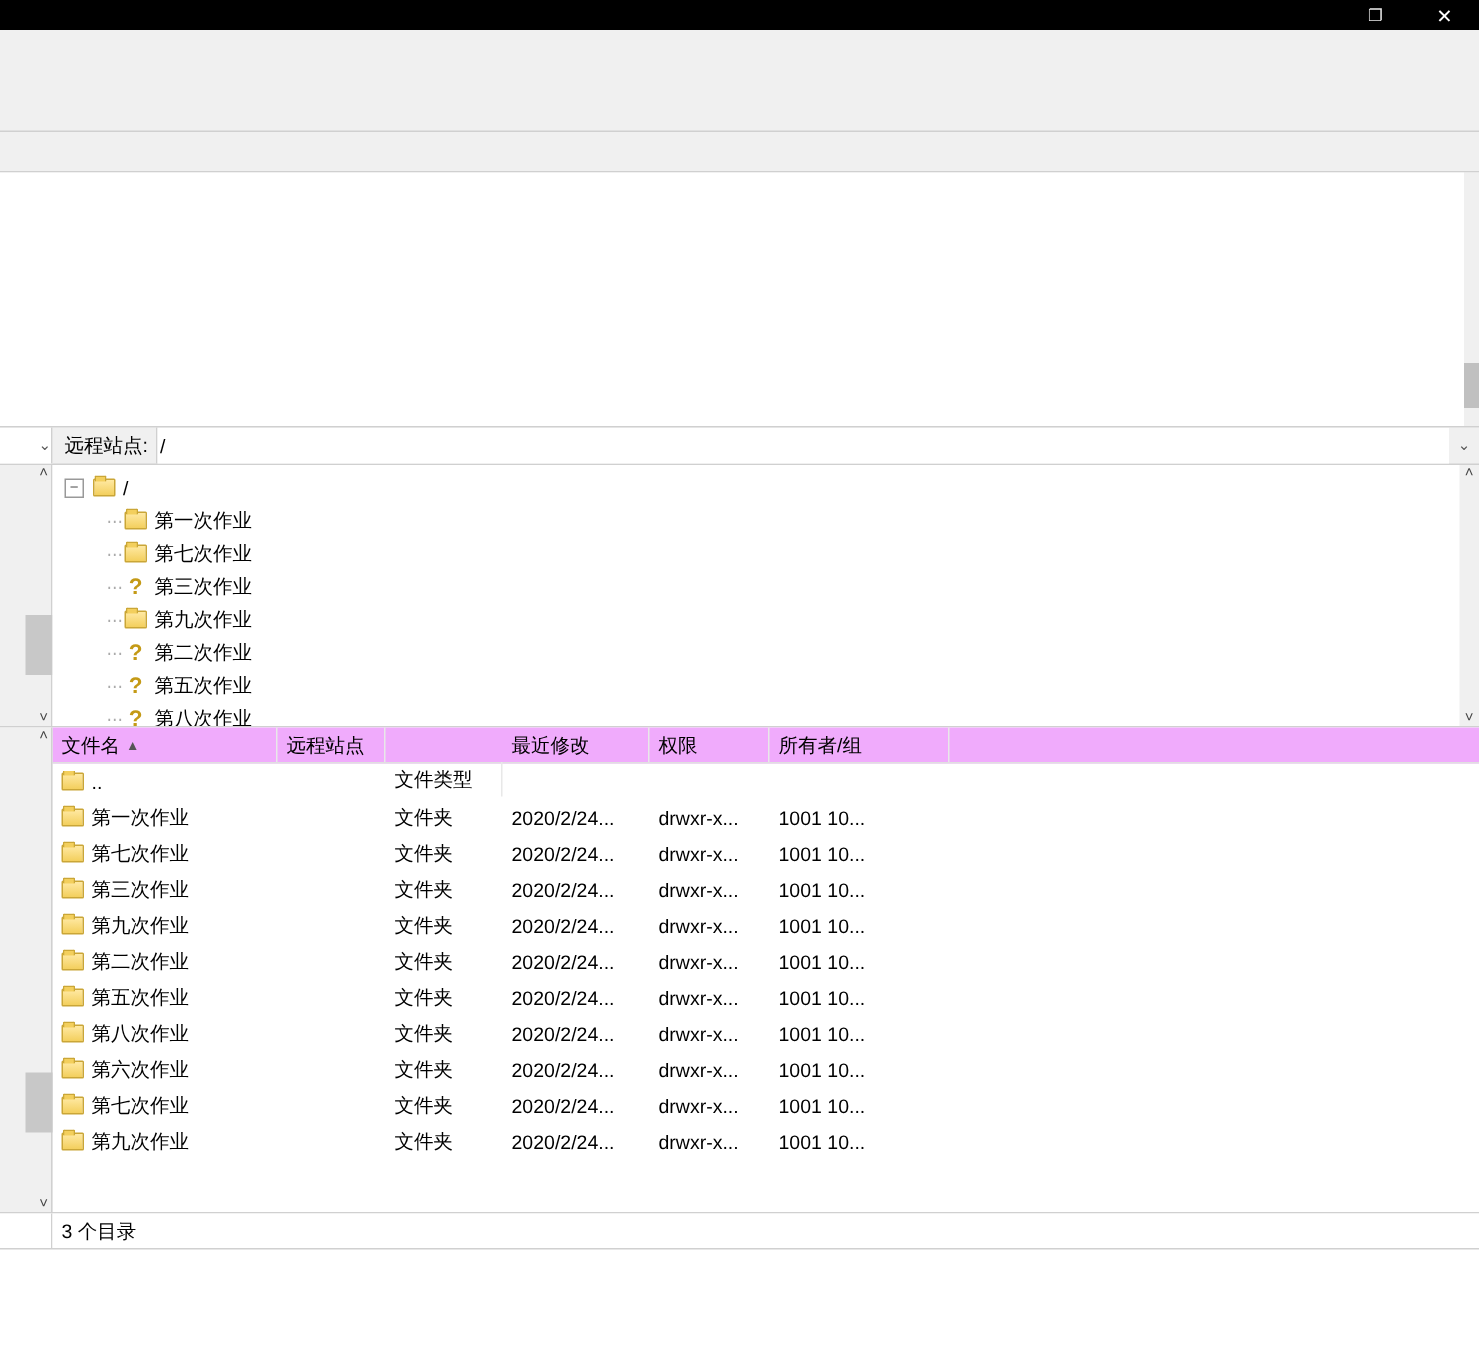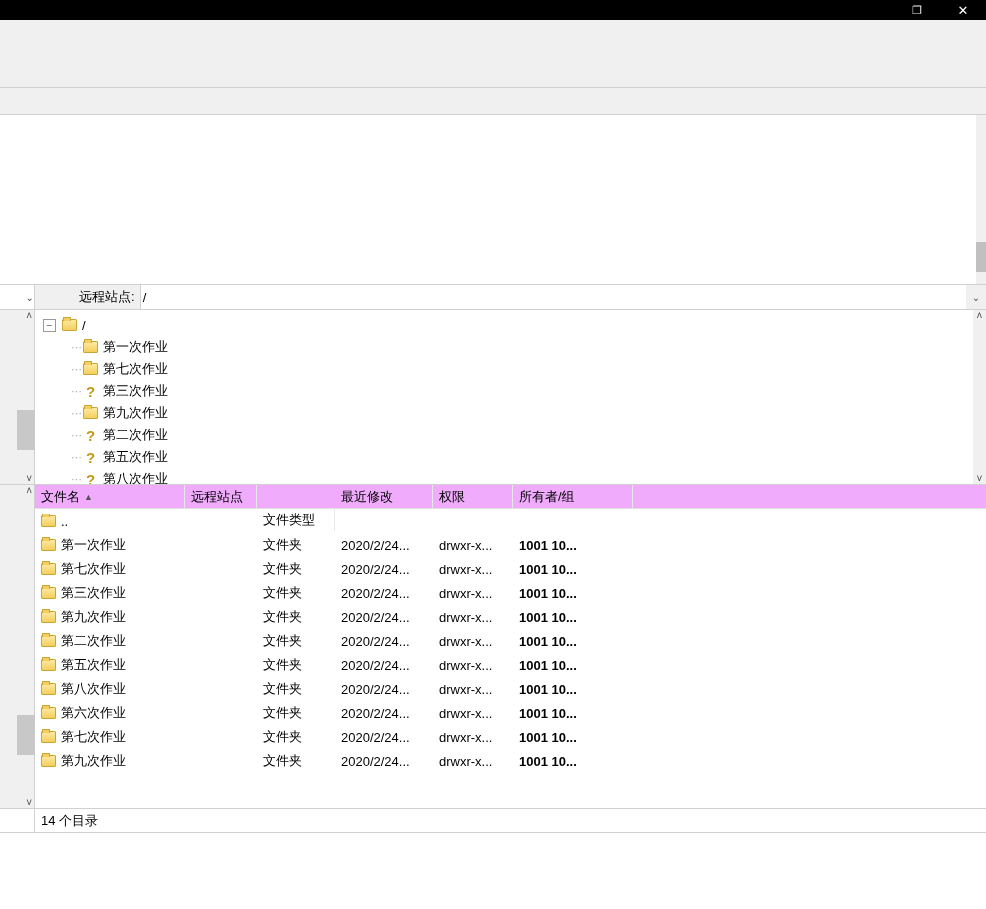--- a/index.html
+++ b/index.html
@@ -11,21 +11,21 @@
   .toolbar-strip .icon-row { height: 50px; border-bottom: 1px solid #d0d0d0; }
   .toolbar-strip .quickconnect-row { height: 26px; }
 
   .log-panel { height: 170px; position: relative; border-bottom: 1px solid #d0d0d0; }
   .log-content { position: absolute; left:0; right:10px; top:0; bottom:0; background:#fff; }
   .log-scroll { position:absolute; right:0; top:0; bottom:0; width:10px; background:#f0f0f0; }
   .log-thumb { position:absolute; right:0; top:75%; width:10px; height:30px; background:#c0c0c0; }
 
   .sites-row { display:flex; height: 25px; border-bottom: 1px solid #d0d0d0; background:#f0f0f0; }
   .left-drop { width:35px; display:flex; justify-content:flex-end; align-items:center; border-right:1px solid #d0d0d0; background:#fff; color:#555;}
-  .site-label { display:flex; align-items:center; padding:0 5px 0 8px; color:#000; font-size:13px; border-right:1px solid #d0d0d0;margin-left:36px; }
+  .site-label { display:flex; align-items:center; padding:0 5px 0 8px; color:#000; font-size:13px; border-right:1px solid #d0d0d0; }
   .site-input { flex:1; display:flex; align-items:center; background:#fff; padding-left:2px; font-size:13px; }
   .right-drop { width:20px; display:flex; align-items:center; justify-content:center; color:#555; }
 
   .tree-row { display:flex; height:175px; border-bottom:1px solid #d0d0d0; }
   .left-scroll-a { width:35px; background:#f0f0f0; position:relative; border-right:1px solid #d0d0d0;}
   .left-scroll-a .up-arrow{ position:absolute; top:0; right:2px; color:#444; font-size:10px;}
   .left-scroll-a .down-arrow{ position:absolute; bottom:0; right:2px; color:#444; font-size:10px;}
   .left-scroll-a .thumb{ position:absolute; right:-1px; top:100px; width:18px; height:40px; background:#c8c8c8;}
   .tree-main { flex:1; background:#fff; overflow:hidden; position:relative; padding:4px 0 0 8px;}
   .tree-right-scroll { width:13px; background:#f0f0f0; position:relative;}
@@ -55,21 +55,21 @@
   .c-name{ width:150px;} .c-size{ width:72px;} .c-type{width:78px;margin-top:46px;} .c-mod{width:98px;} .c-perm{width:80px;} .c-own{width:120px;}
 
   .rows { flex:1; overflow:hidden; }
   .file-row { display:flex; height:24px; align-items:center; font-size:13px; }
   .file-row .cell { overflow:hidden; white-space:nowrap; text-overflow:ellipsis; padding-left:6px;}
   .file-row .name-cell { width:150px; display:flex; align-items:center;}
   .file-row .size-cell { width:72px;}
   .file-row .type-cell { width:78px;}
   .file-row .mod-cell { width:98px;}
   .file-row .perm-cell { width:80px;}
-  .file-row .own-cell { width:120px;font-weight:bold;}
+  .file-row .own-cell { width:120px;}
 
   .status-row { display:flex; height:24px; border-bottom:1px solid #d0d0d0; }
   .status-left { width:35px; border-right:1px solid #d0d0d0; background:#fff;}
   .status-main { flex:1; display:flex; align-items:center; padding-left:6px; font-size:13px; background:#fff;}
 
   .bottom-space { flex:1; background:#fff; }
 
   .chev { font-size:10px; }
 </style>
 </head>
@@ -315,16 +315,16 @@
           <div class="cell mod-cell">2020/2/24...</div>
           <div class="cell perm-cell">drwxr-x...</div>
           <div class="cell own-cell">1001 10...</div>
         </div>
       </div>
   </div>
 </div>
 
 <div class="status-row">
   <div class="status-left"></div>
-  <div class="status-main">14 个目录</div>
+  <div class="status-main">3 个目录</div>
 </div>
 
 <div class="bottom-space"></div>
 
 </body></html>

